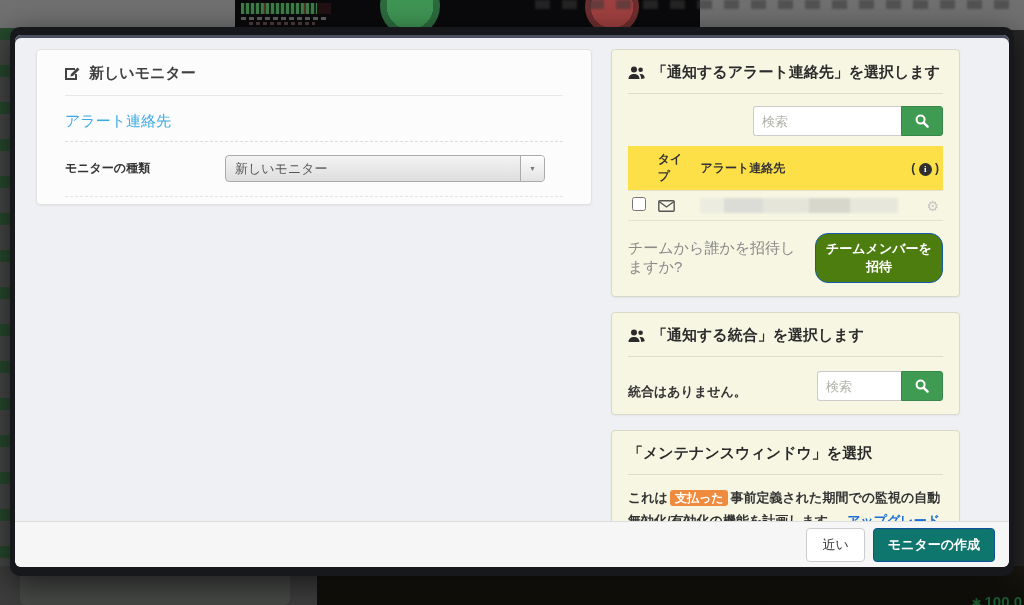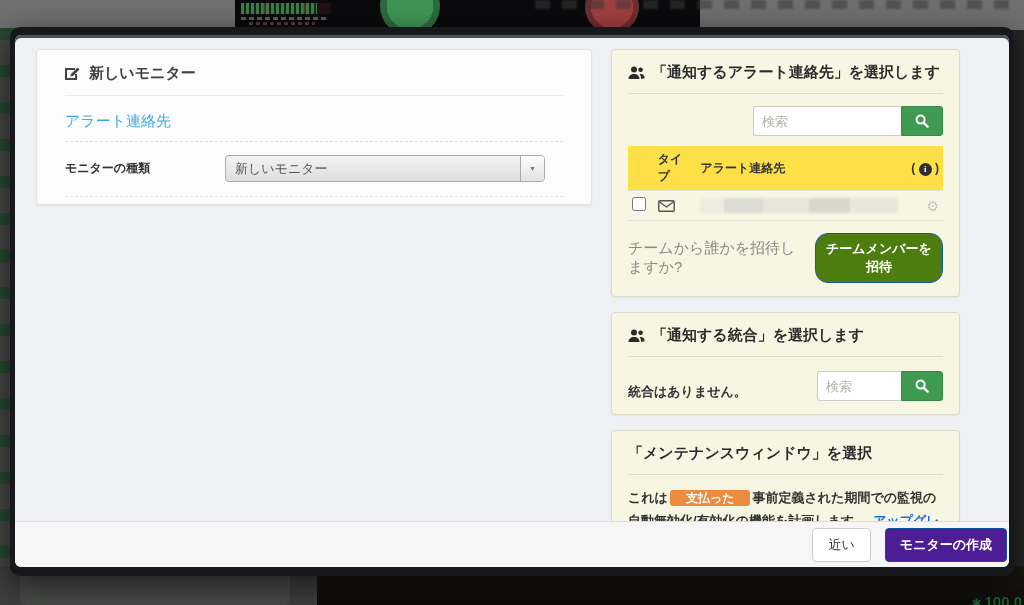--- a/index.html
+++ b/index.html
@@ -82,29 +82,29 @@
 
   .inviterow { display:flex; justify-content:flex-end; align-items:center; gap:8px; margin-top:12px; }
   .invite-q { font-size:15px; color:#8a8a8a; }
   .btn-blue { background:#4d7c0f; border:1px solid #135ba8; color:#fff; font-weight:bold; font-size:13px;
     padding:6px 10px; border-radius:13px; cursor:pointer; }
 
   .integ-row { display:flex; justify-content:space-between; align-items:flex-end; margin-top:14px; }
   .integ-empty { font-size:13px; font-weight:bold; color:#333; }
 
   .maint-text { margin-top:12px; font-size:13px; font-weight:bold; color:#333; line-height:1.75; }
-  .badge-paid { background:#ef8b3f; color:#fff; font-size:12px; font-weight:bold; padding:1px 16px; border-radius:3px; margin:0 2px; }
+  .badge-paid { background:#ef8b3f; color:#fff; font-size:12px; font-weight:bold; padding:1px 5px; border-radius:3px; margin:0 2px; }
   .upgrade-link { color:#1a6fd4; font-weight:bold; text-decoration:none; margin-left:6px; cursor:pointer; }
 
   .modal-footer { position:absolute; left:0; bottom:0; width:100%; height:46px; background:#f6f6f6;
     border-top:1px solid #ddd; border-radius:0 0 6px 6px; display:flex; align-items:center; justify-content:flex-end;
-    gap:14px; padding:0 2px; }
+    gap:8px; padding:0 14px; }
   .btn-close { background:#fff; border:1px solid #ccc; border-radius:4px; font-size:13px; color:#333;
     padding:7px 15px; cursor:pointer; }
-  .btn-create { background:#4c1d95; border:1px solid #0f4f9b; border-radius:4px; font-size:13px; color:#fff;
+  .btn-create { background:#0f766e; border:1px solid #0f4f9b; border-radius:4px; font-size:13px; color:#fff;
     font-weight:bold; padding:7px 14px; cursor:pointer; }
 
   .icon-svg { display:inline-block; vertical-align:middle; }
 </style>
 </head>
 <body>
 
 <div id="stage">
 
   <div class="bg-topband"></div>

